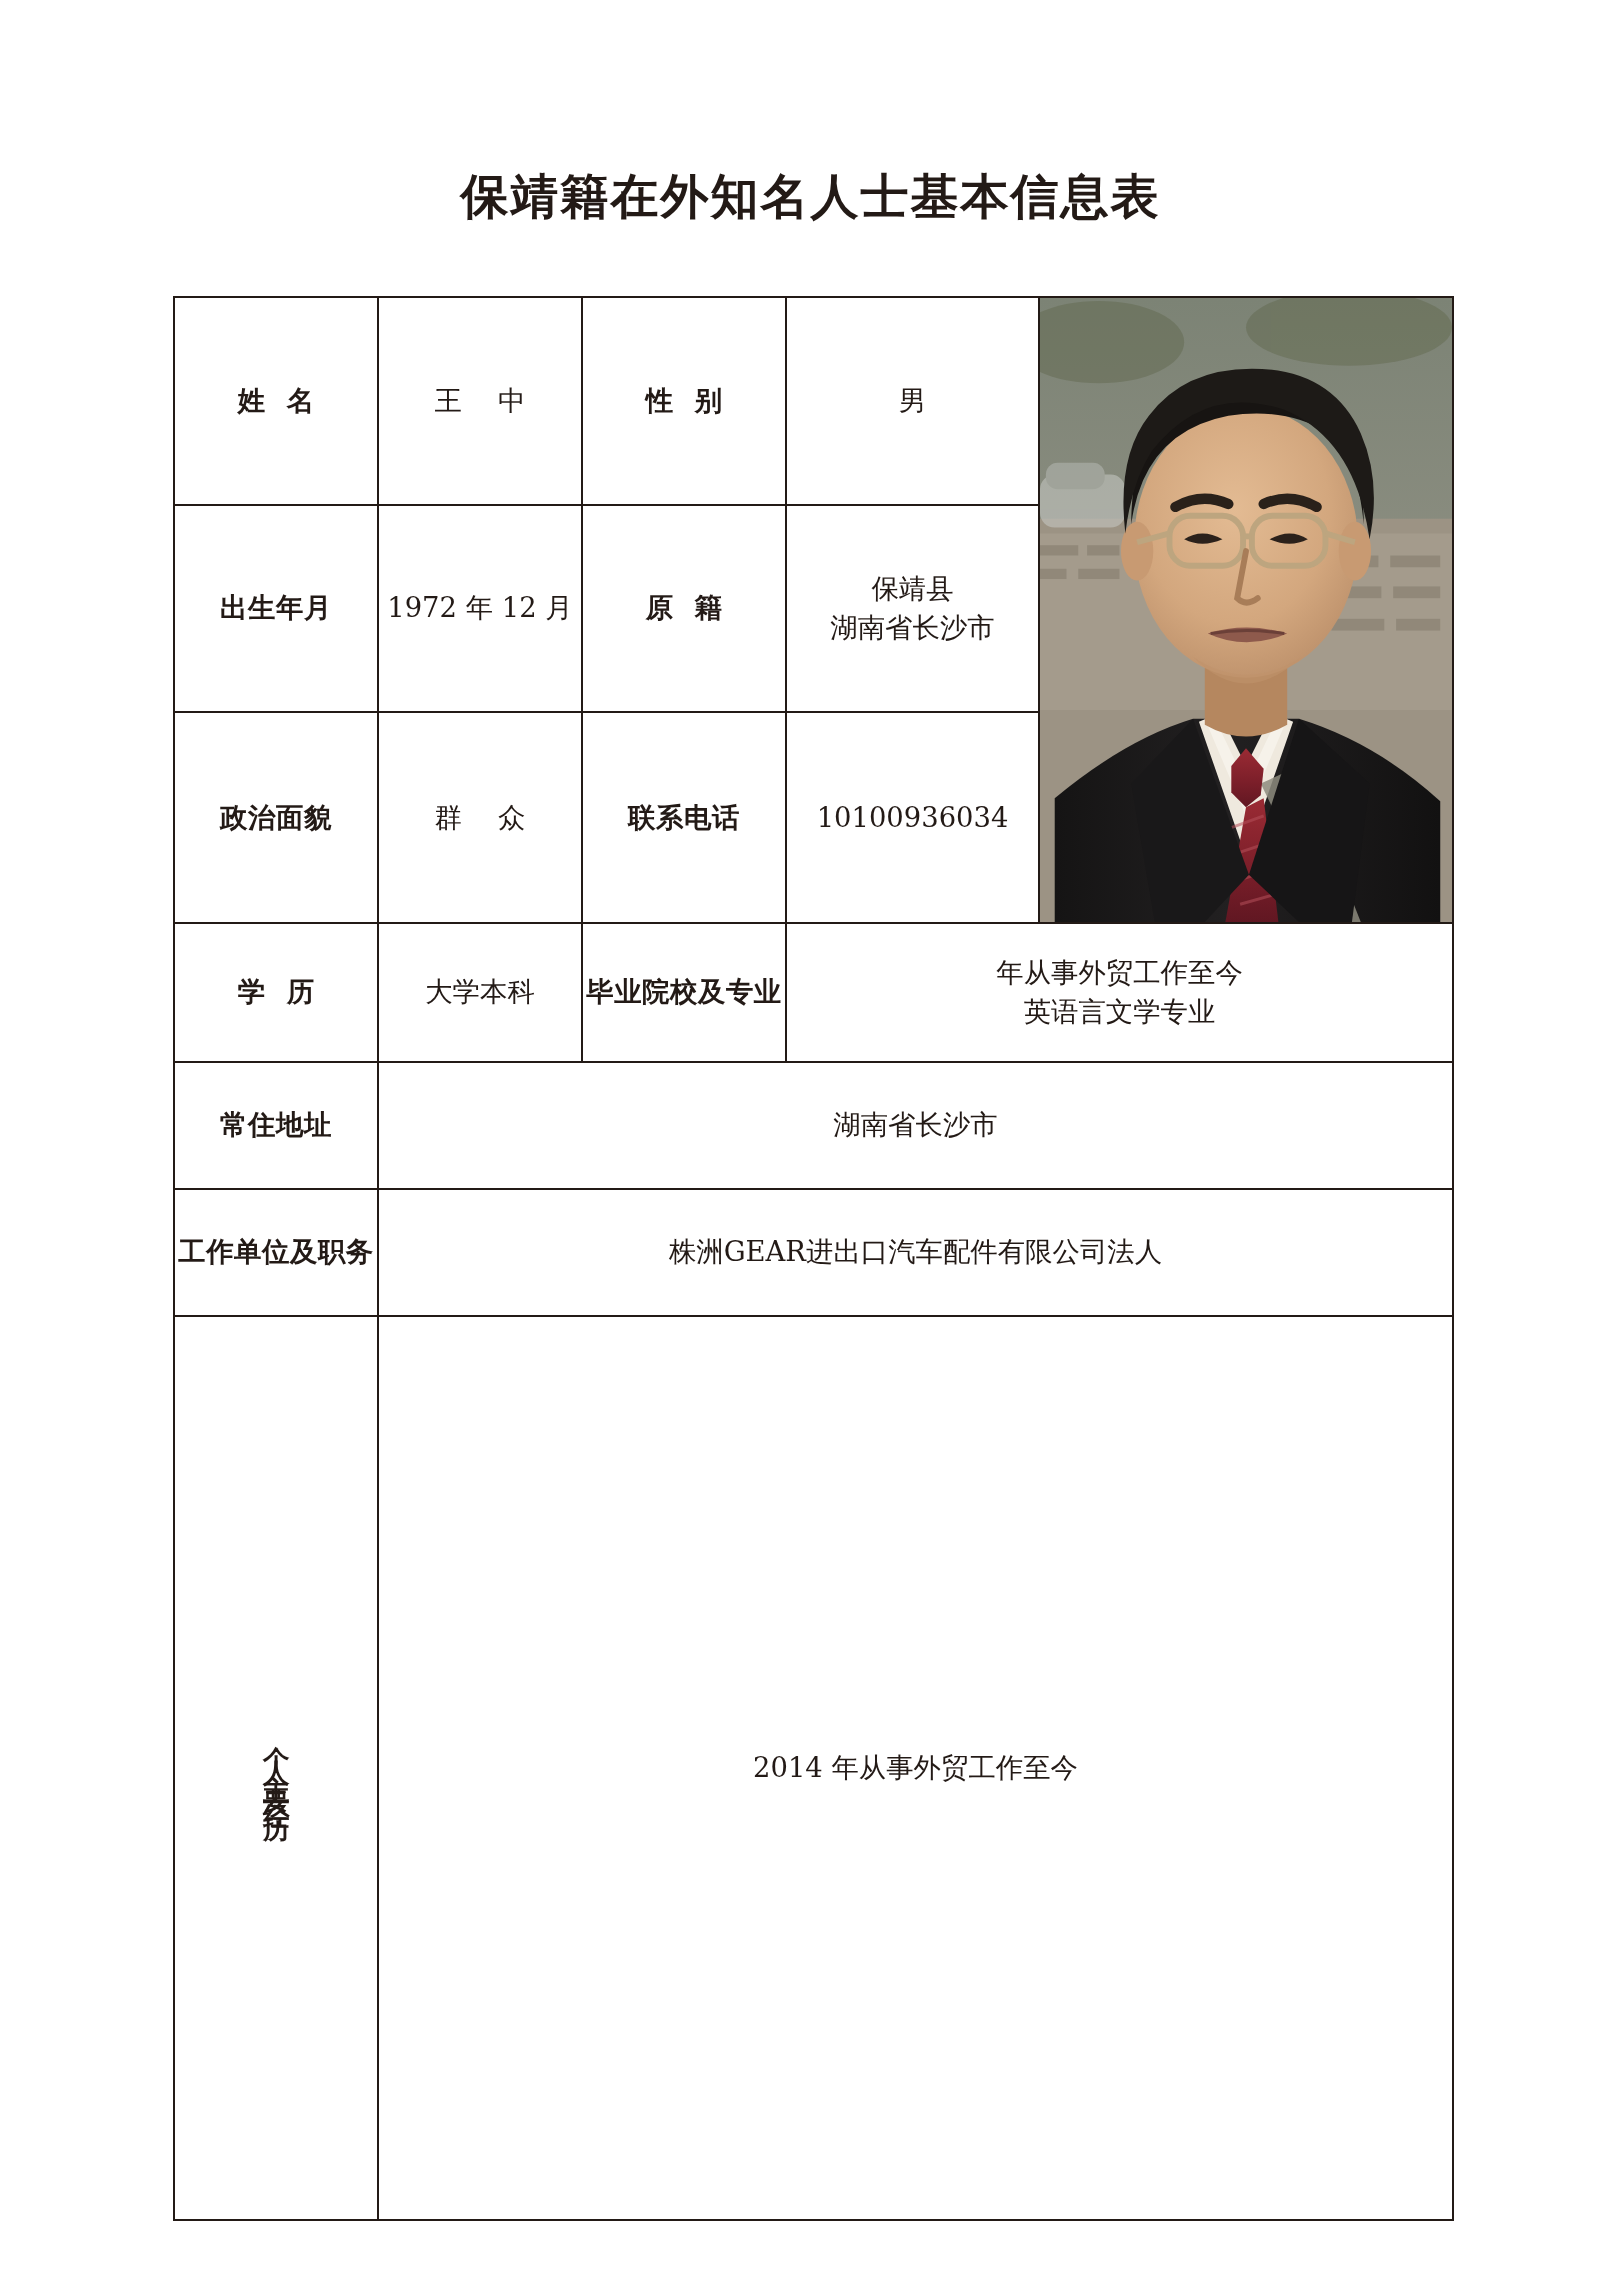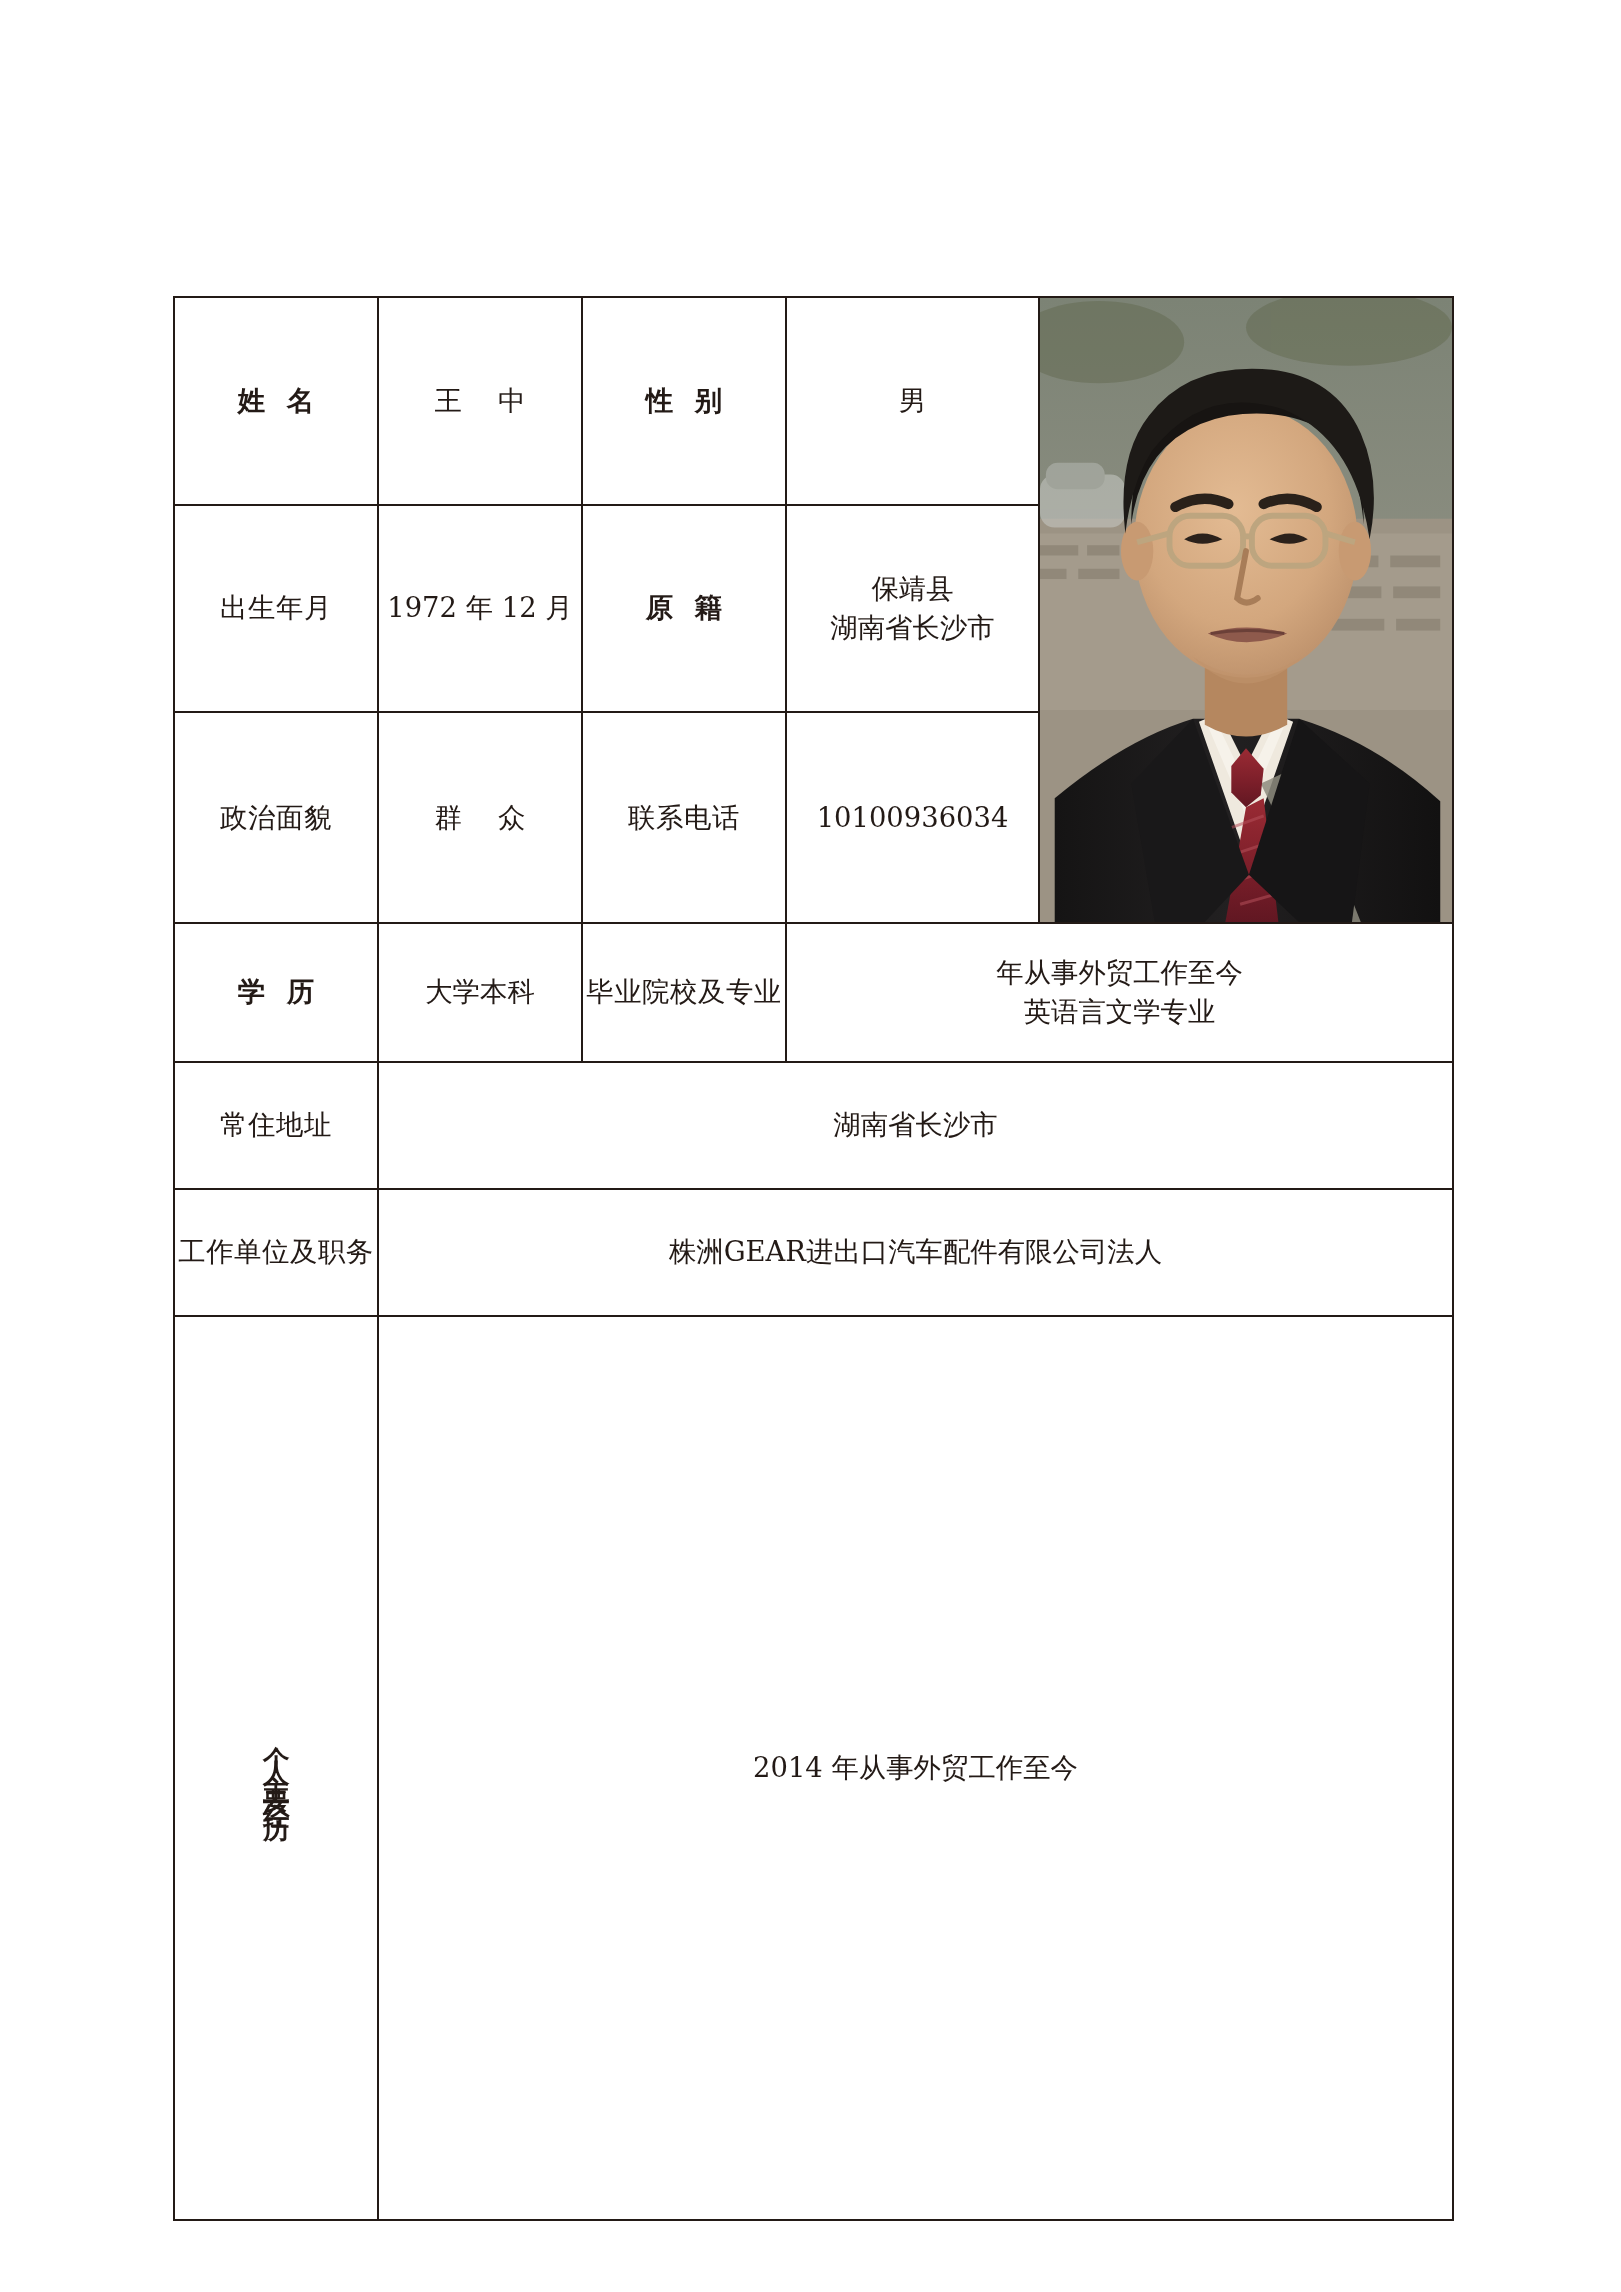--- a/index.html
+++ b/index.html
@@ -59,21 +59,21 @@
 
   .lbl {
     font-weight: bold;
     letter-spacing: 0.22em;
     text-indent: 0.22em;
     font-family: "DejaVu Sans", "Liberation Sans", sans-serif;
     font-size: 26.5px;
     margin-left: 31px;
   }
   .lbl-tight {
-    font-weight: normal;
+    font-weight: bold;
     letter-spacing: 0.02em;
     font-family: "DejaVu Sans", "Liberation Sans", sans-serif;
     font-size: 26.5px;
   }
   .val {
     font-weight: normal;
     font-size: 27.4px;
   }
   .val-sp {
     letter-spacing: 0.5em;
@@ -116,20 +116,21 @@
   .exp-cell {
     vertical-align: middle;
     font-size: 27.4px;
   }
 </style>
 </head>
 <body>
 
 <div class="page">
 
+  <div class="doc-title">保靖籍在外知名人士基本信息表</div>
 
   <table class="form">
     <colgroup>
       <col style="width:204px">
       <col style="width:204px">
       <col style="width:204px">
       <col style="width:253px">
       <col style="width:232px">
       <col style="width:182px">
     </colgroup>

